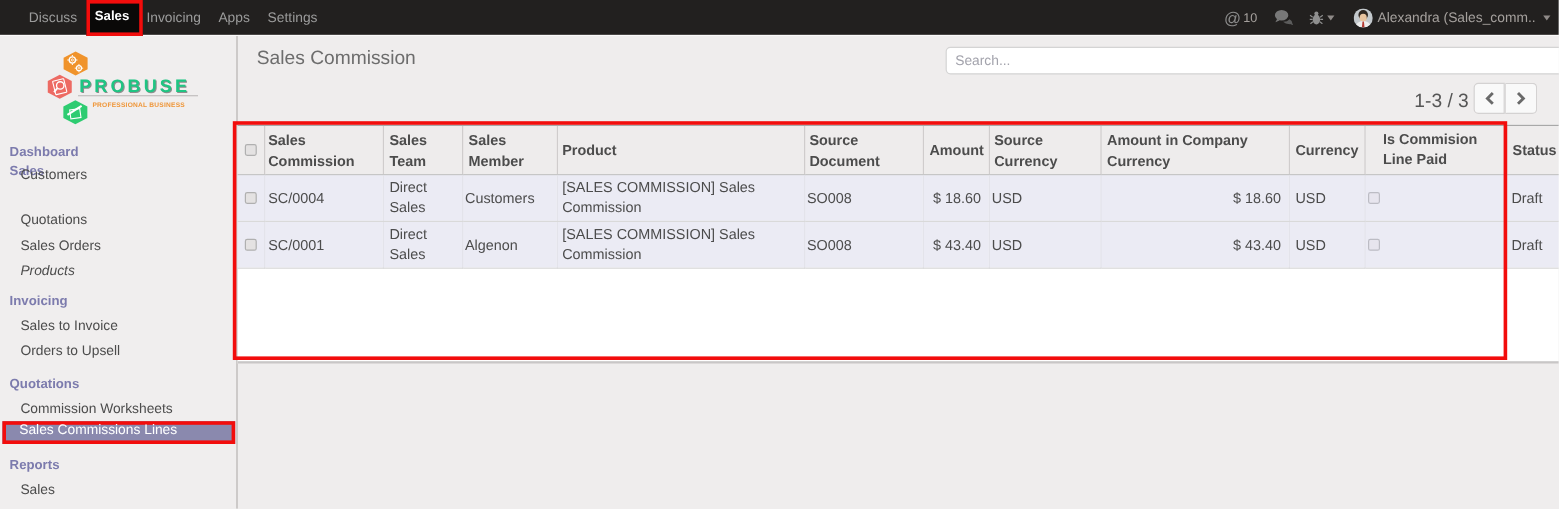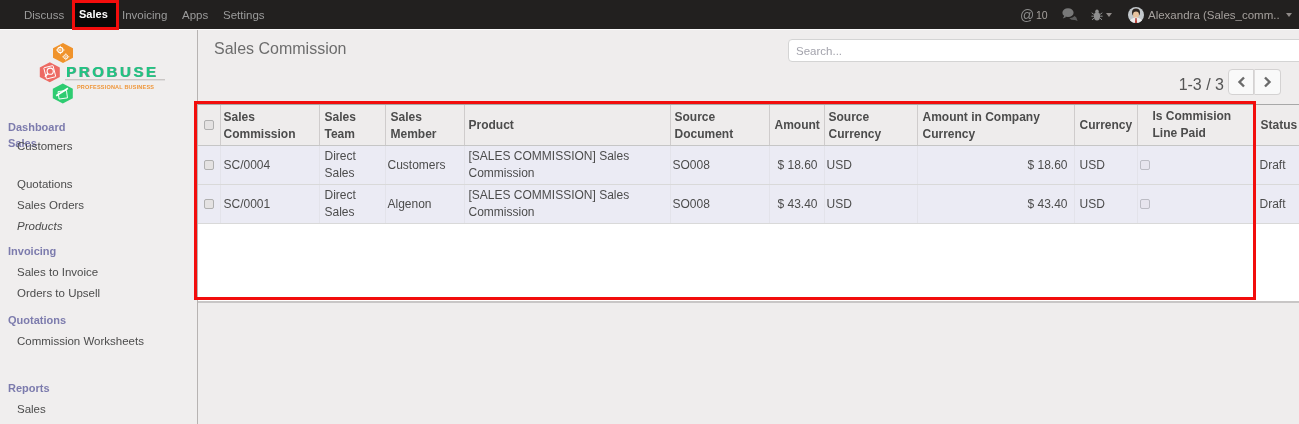--- a/index.html
+++ b/index.html
@@ -125,20 +125,23 @@
   <span class="nav-h" style="top:107px;">Sales</span>
   <span class="nav-i" style="top:110px;">Customers</span>
   <span class="nav-i" style="top:148px;">Quotations</span>
   <span class="nav-i" style="top:169px;">Sales Orders</span>
   <span class="nav-i" style="top:190px;font-style:italic;">Products</span>
   <span class="nav-h" style="top:215px;">Invoicing</span>
   <span class="nav-i" style="top:236px;">Sales to Invoice</span>
   <span class="nav-i" style="top:257px;">Orders to Upsell</span>
   <span class="nav-h" style="top:284px;">Quotations</span>
   <span class="nav-i" style="top:305px;">Commission Worksheets</span>
+  <div id="selbox">
+      <span>Sales Commissions Lines</span>
+    </div>
   <span class="nav-h" style="top:352px;">Reports</span>
   <span class="nav-i" style="top:373px;">Sales</span>
 </div>
 
 <div id="title">Sales Commission</div>
 <div id="search">
   <span class="ph">Search...</span>
   <svg style="position:absolute; right:11px; top:4px;" width="15" height="15" viewBox="0 0 15 15">
     <circle cx="6" cy="6" r="5.1" fill="none" stroke="#2b2b2b" stroke-width="1.8"></circle>
     <line x1="3.4" y1="6" x2="8.6" y2="6" stroke="#2b2b2b" stroke-width="1.4"></line>

